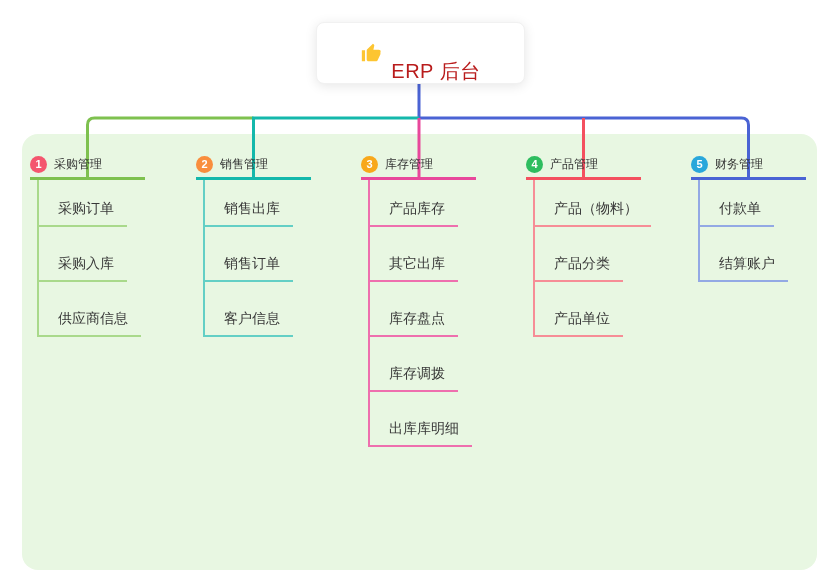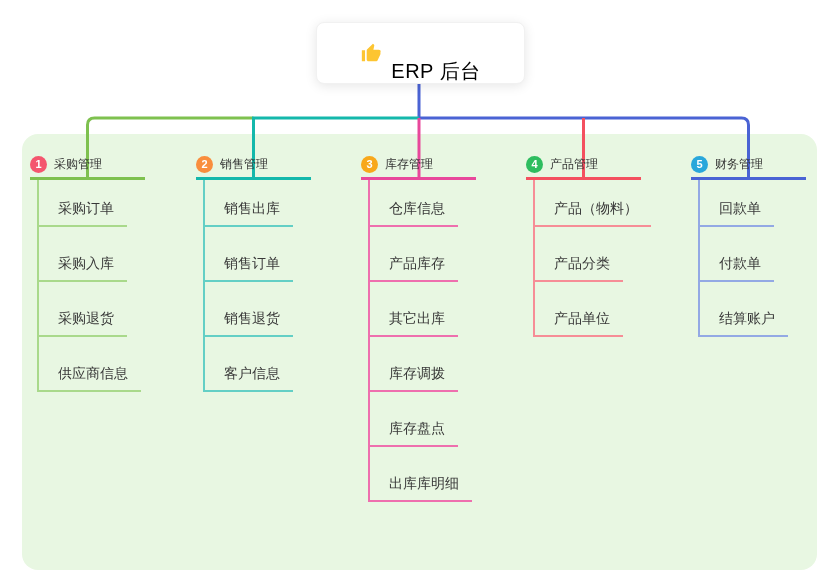--- a/index.html
+++ b/index.html
@@ -17,21 +17,21 @@
   
   .connectors{position:absolute;left:0;top:0;z-index:1;pointer-events:none;}
   
   .root-node{
     position:absolute;left:316px;top:22px;width:207px;height:60px;z-index:3;
     background:#fff;border-radius:8px;border:1px solid #f1f1f1;
     box-shadow:0 2px 12px rgba(0,0,0,.10);
     display:flex;align-items:center;justify-content:center;gap:9px;
     cursor:pointer;
   }
-  .root-title{font-size:20px;font-weight:500;color:#000000;letter-spacing:.5px;margin-top:36px;}
+  .root-title{font-size:20px;font-weight:500;color:#b91c1c;letter-spacing:.5px;margin-top:36px;}
   .thumb{width:22px;height:22px;flex:0 0 auto;}
   
   .branch{position:absolute;top:151px;z-index:2;}
   .branch-header{
     width:115px;height:26px;display:flex;align-items:center;gap:7px;
     border-bottom:3px solid;cursor:pointer;
   }
   .badge{
     width:17px;height:17px;border-radius:50%;flex:0 0 auto;
     color:#fff;font-size:11px;font-weight:bold;line-height:17px;text-align:center;
@@ -89,69 +89,60 @@
     <span class="branch-title">采购管理</span>
   </div>
   <div class="items">
     <div class="item">
         <span class="item-label">采购订单</span>
       </div>
     <div class="item">
         <span class="item-label">采购入库</span>
       </div>
     <div class="item">
-        <span class="item-label">采购退货</span>
-      </div>
-    <div class="item">
         <span class="item-label">供应商信息</span>
       </div>
   </div>
 </div>
 
 <div class="branch b2 pos2">
   <div class="branch-header">
     <span class="badge">2</span>
     <span class="branch-title">销售管理</span>
   </div>
   <div class="items">
     <div class="item">
         <span class="item-label">销售出库</span>
       </div>
     <div class="item">
         <span class="item-label">销售订单</span>
       </div>
     <div class="item">
-        <span class="item-label">销售退货</span>
-      </div>
-    <div class="item">
         <span class="item-label">客户信息</span>
       </div>
   </div>
 </div>
 
 <div class="branch b3 pos3">
   <div class="branch-header">
     <span class="badge">3</span>
     <span class="branch-title">库存管理</span>
   </div>
   <div class="items">
     <div class="item">
-        <span class="item-label">仓库信息</span>
-      </div>
-    <div class="item">
         <span class="item-label">产品库存</span>
       </div>
     <div class="item">
         <span class="item-label">其它出库</span>
       </div>
     <div class="item">
-        <span class="item-label">库存调拨</span>
+        <span class="item-label">库存盘点</span>
       </div>
     <div class="item">
-        <span class="item-label">库存盘点</span>
+        <span class="item-label">库存调拨</span>
       </div>
     <div class="item">
         <span class="item-label">出库库明细</span>
       </div>
   </div>
 </div>
 
 <div class="branch b4 pos4">
   <div class="branch-header">
     <span class="badge">4</span>
@@ -170,22 +161,19 @@
   </div>
 </div>
 
 <div class="branch b5 pos5">
   <div class="branch-header">
     <span class="badge">5</span>
     <span class="branch-title">财务管理</span>
   </div>
   <div class="items">
     <div class="item">
-        <span class="item-label">回款单</span>
-      </div>
-    <div class="item">
         <span class="item-label">付款单</span>
       </div>
     <div class="item">
         <span class="item-label">结算账户</span>
       </div>
   </div>
 </div>
 
 </body></html>

